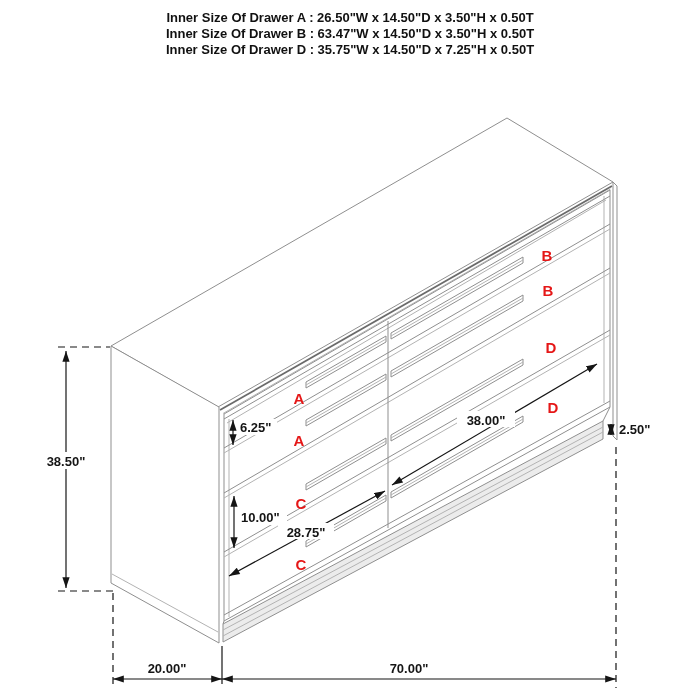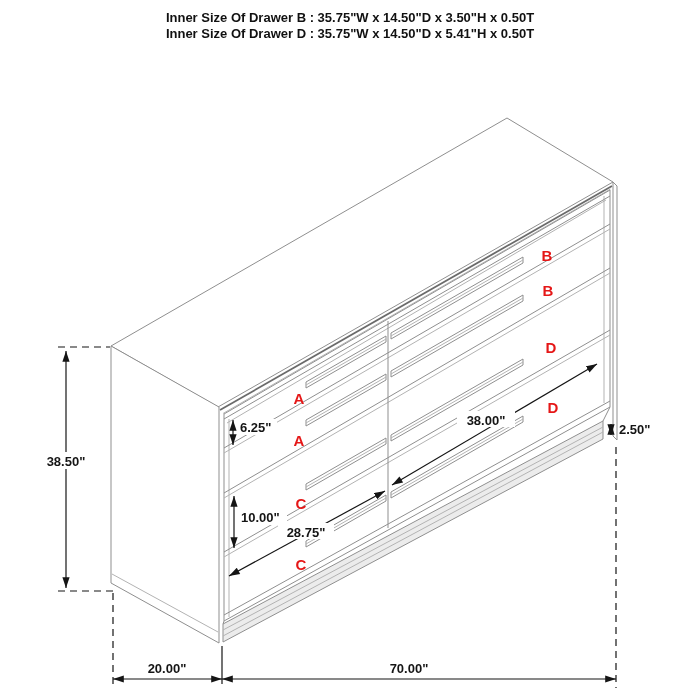--- a/index.html
+++ b/index.html
@@ -20,22 +20,23 @@
   .dimtext{fill:#151515;font-size:13px;font-weight:bold;font-family:"Liberation Sans",sans-serif;}
   .redlab{fill:#e51717;font-size:15px;font-weight:bold;font-family:"Liberation Sans",sans-serif;text-anchor:middle;}
   .mask{fill:#ffffff;stroke:none;}
 </style>
 </head>
 <body>
 
 <div id="stage">
 
   <div id="spec-header">
-    <div>Inner Size Of Drawer B : 35.75"W x 14.50"D x 3.50"H x 0.50T</div>
-    <div>Inner Size Of Drawer D : 35.75"W x 14.50"D x 5.41"H x 0.50T</div>
+    <div>Inner Size Of Drawer A : 26.50"W x 14.50"D x 3.50"H x 0.50T</div>
+    <div>Inner Size Of Drawer B : 63.47"W x 14.50"D x 3.50"H x 0.50T</div>
+    <div>Inner Size Of Drawer D : 35.75"W x 14.50"D x 7.25"H x 0.50T</div>
   </div>
 
   <svg width="700" height="700" viewBox="0 0 700 700">
     <defs>
       <marker id="ah-e" orient="auto" markerWidth="11" markerHeight="8" refX="9" refY="3">
         <path d="M0,0 L9,3 L0,6 Z" fill="#151515"></path>
       </marker>
       <marker id="ah-s" orient="auto" markerWidth="11" markerHeight="8" refX="0" refY="3">
         <path d="M9,0 L0,3 L9,6 Z" fill="#151515"></path>
       </marker>

